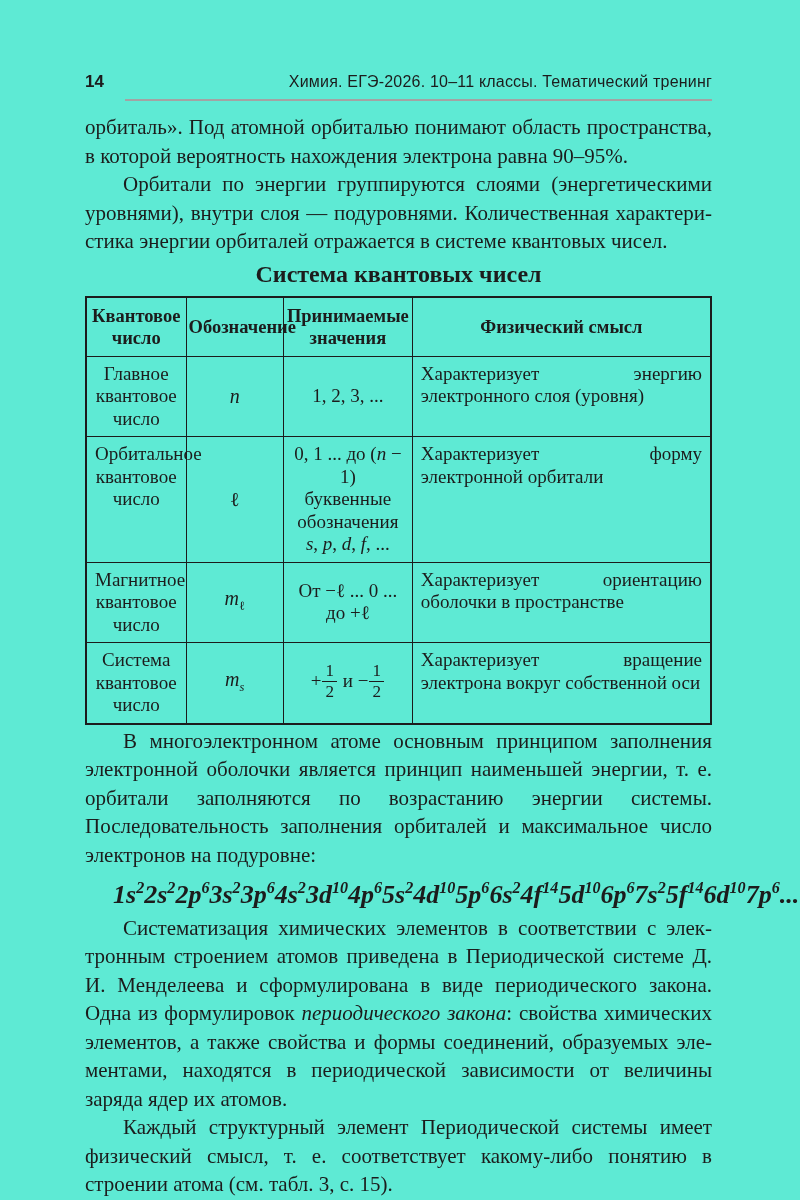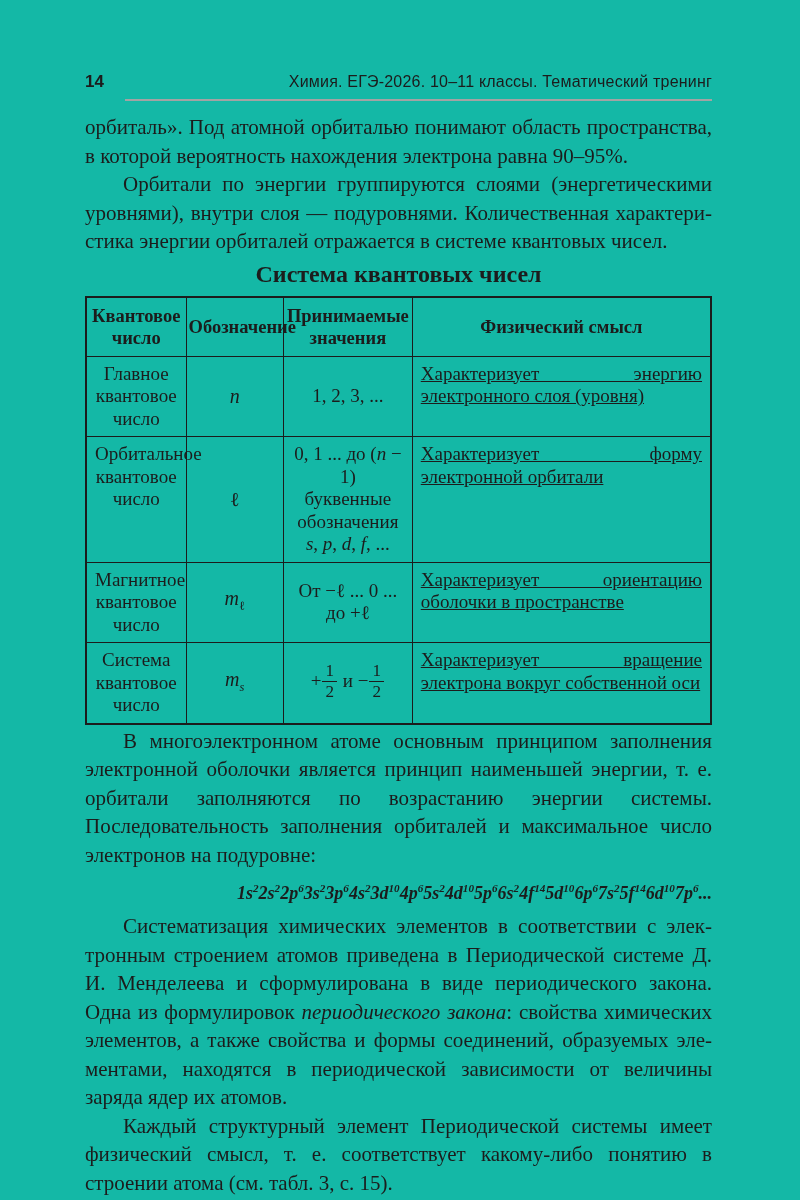--- a/index.html
+++ b/index.html
@@ -5,21 +5,21 @@
   * { margin: 0; padding: 0; box-sizing: border-box; }
   html, body { background: #ffffff; }
   body {
     width: 800px; height: 1200px; overflow: hidden;
     color: #1c1c1c;
     font-family: "Liberation Serif", "DejaVu Serif", serif;
   }
   .page {
     width: 800px; height: 1200px;
     padding: 72px 88px 0 85px;
-    background: #14b8a6;
+    background: #5eead4;
   }
 
   
   .header { display: flex; align-items: flex-end; margin-bottom: 12px;
     font-family: "Liberation Sans", "DejaVu Sans", sans-serif; }
   .page-num { font-weight: bold; font-size: 17px; padding-bottom: 9px; min-width: 40px; }
   .running-head { flex: 1; text-align: right; font-size: 16px; letter-spacing: 0.2px;
     padding-bottom: 8px; border-bottom: 2px solid #a3a3a3; }
 
   
@@ -35,36 +35,36 @@
   table, th, td { border: 1.6px solid #1c1c1c; }
   table { border-width: 2.5px; }
   th {
     font-size: 18.5px; line-height: 22px; font-weight: bold;
     text-align: center; vertical-align: middle; padding: 7px 2px;
   }
   td { font-size: 19px; line-height: 22.5px; padding: 6px 8px; }
   td.c-name  { text-align: center;  vertical-align: top; }
   td.c-sym   { text-align: center; vertical-align: middle; font-size: 20px; }
   td.c-val   { text-align: center; vertical-align: middle; }
-  td.c-mean  { text-align: left;  vertical-align: top; text-align: justify; text-decoration: underline; }
+  td.c-mean  { text-align: left;  vertical-align: top; text-align: justify; }
   col.w1 { width: 16%; } col.w2 { width: 15.6%; } col.w3 { width: 20.6%; } col.w4 { width: 47.8%; }
 
   sup { font-size: 0.62em; vertical-align: super; }
   sub { font-size: 0.62em; vertical-align: sub; }
 
   
   .frac { display: inline-block; vertical-align: middle; text-align: center;
     font-size: 0.9em; line-height: 1.05; margin: 0 1px; position: relative; top: -1px; }
   .frac .ftop { display: block; border-bottom: 1.5px solid #1c1c1c; padding: 0 3px 1px; }
   .frac .fbot { display: block; padding-top: 1px; }
 
   
   .formula {
     font-weight: bold; font-style: italic;
-    font-size: 18px; line-height: 30px;
+    font-size: 26px; line-height: 30px;
     margin: 4px 0 4px 28px; white-space: nowrap; text-align: right;
   }
   .formula i { font-style: italic; }
 
   .mt { margin-top: 2px; }
 </style>
 </head>
 <body>
 
 <div class="page">

